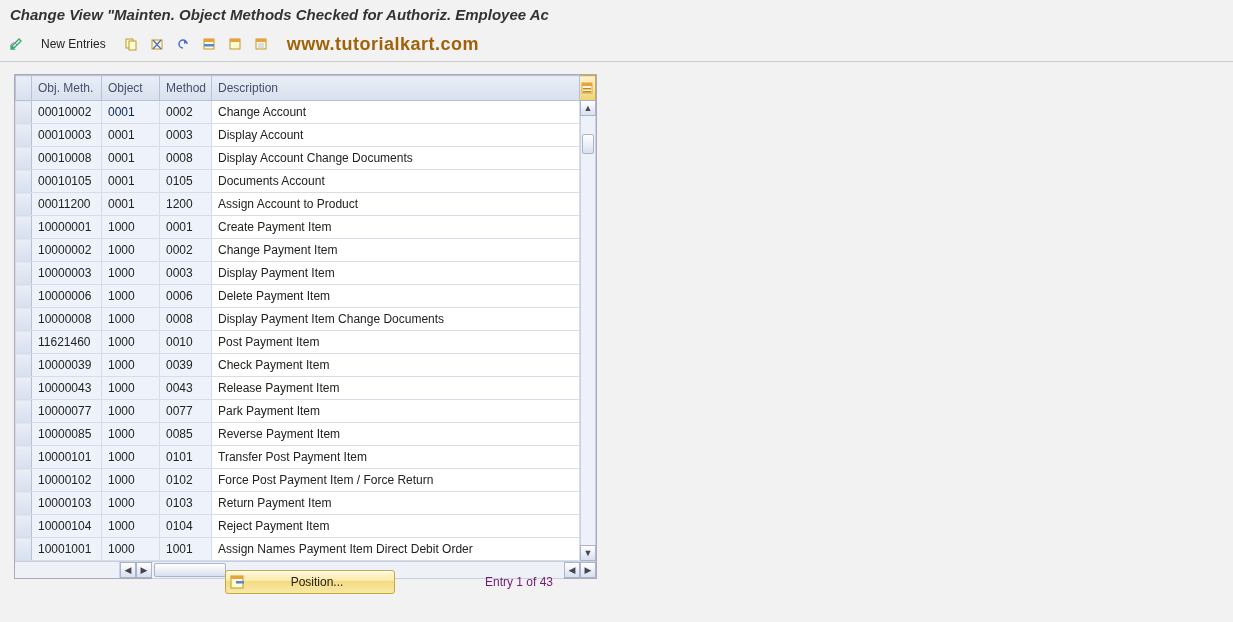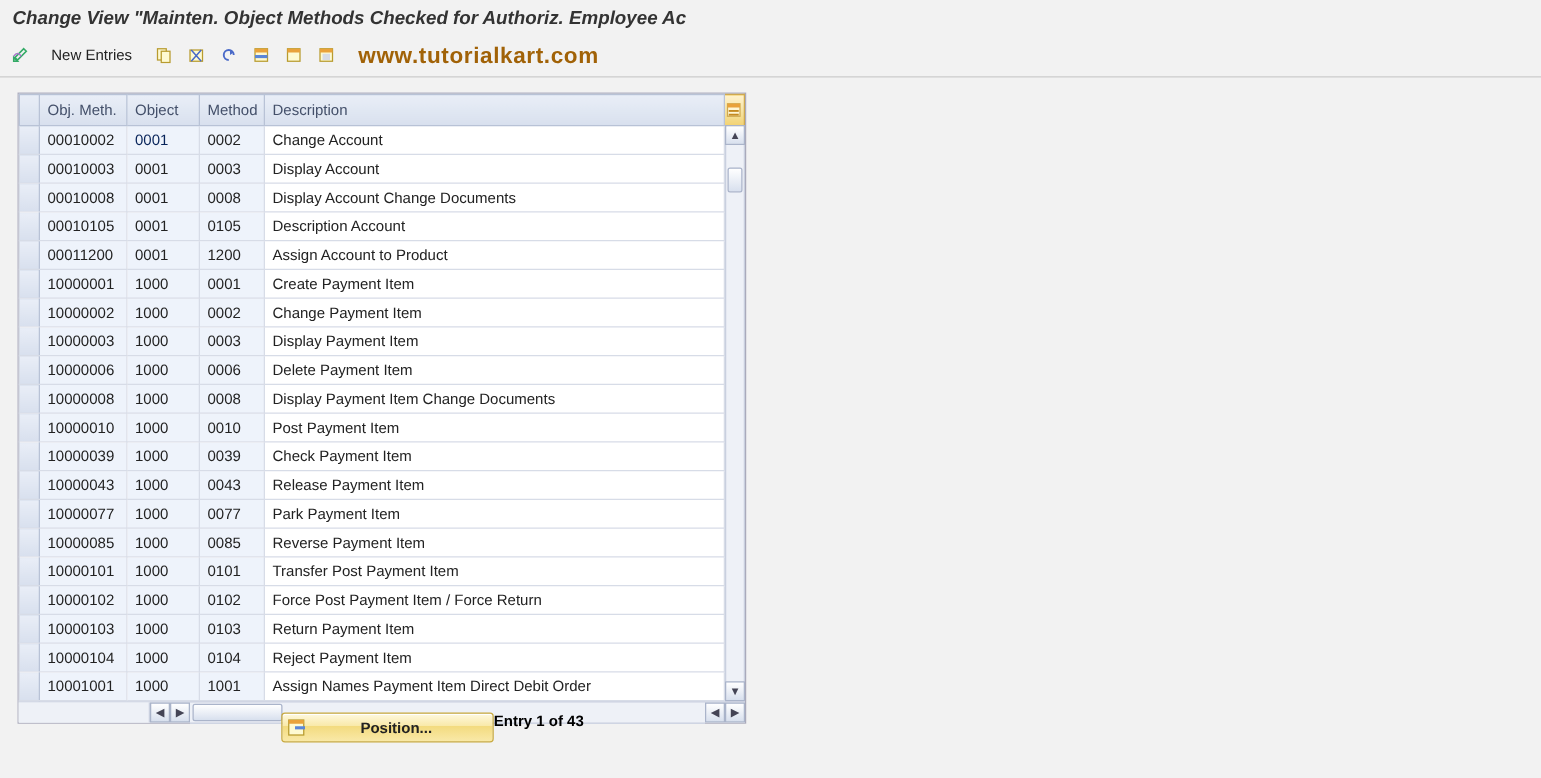--- a/index.html
+++ b/index.html
@@ -165,40 +165,41 @@
     position:absolute; left:2px; top:1px; bottom:1px; width:70px;
     background: linear-gradient(#fff,#d8e0ee);
     border:1px solid #aab4ca;
     border-radius:2px;
   }
   .footer-area {
     position: absolute;
     left: 225px;
     top: 570px;
     display:flex;
-    font-weight: bold;
+    align-items:center;
+    gap: 90px;
   }
   .position-btn {
     display:inline-flex;
     align-items:center;
     height: 22px;
     border: 1px solid #c8a93e;
     background: linear-gradient(#fff9df,#f9e9a8 45%,#f3db7f 46%,#f9e9a8);
     border-radius: 3px;
     padding: 0 14px 0 4px;
     gap: 8px;
     box-shadow: 0 1px 0 #fff inset;
     width: 150px;
     justify-content: flex-start;
   }
   .position-btn .picon {
     width:16px;height:16px;display:inline-flex;align-items:center;justify-content:center;
   }
   .position-btn .plabel { flex:1; text-align:center; }
-  .entry-status { color:#000000; }
+  .entry-status { color:#701a75; }
   svg { display:block; }
 </style>
 </head>
 <body>
 
 <div class="title-bar">Change View "Mainten. Object Methods Checked for Authoriz. Employee Ac</div>
 
 <div class="toolbar">
   <span class="tool-btn">
     <svg width="14" height="14" viewBox="0 0 14 14">
@@ -302,21 +303,21 @@
               <td class="key-cell">0001</td>
               <td class="key-cell">0008</td>
               <td>Display Account Change Documents</td>
               <td style="background: rgb(238, 241, 247); border-left: 1px solid rgb(201, 208, 223);"></td>
             </tr>
             <tr>
               <td class="rowsel"></td>
               <td class="key-cell">00010105</td>
               <td class="key-cell">0001</td>
               <td class="key-cell">0105</td>
-              <td>Description Account</td>
+              <td>Documents Account</td>
               <td style="background: rgb(238, 241, 247); border-left: 1px solid rgb(201, 208, 223);"></td>
             </tr>
             <tr>
               <td class="rowsel"></td>
               <td class="key-cell">00011200</td>
               <td class="key-cell">0001</td>
               <td class="key-cell">1200</td>
               <td>Assign Account to Product</td>
               <td style="background: rgb(238, 241, 247); border-left: 1px solid rgb(201, 208, 223);"></td>
             </tr>
@@ -355,21 +356,21 @@
             <tr>
               <td class="rowsel"></td>
               <td class="key-cell">10000008</td>
               <td class="key-cell">1000</td>
               <td class="key-cell">0008</td>
               <td>Display Payment Item Change Documents</td>
               <td style="background: rgb(238, 241, 247); border-left: 1px solid rgb(201, 208, 223);"></td>
             </tr>
             <tr>
               <td class="rowsel"></td>
-              <td class="key-cell">10000010</td>
+              <td class="key-cell">11621460</td>
               <td class="key-cell">1000</td>
               <td class="key-cell">0010</td>
               <td>Post Payment Item</td>
               <td style="background: rgb(238, 241, 247); border-left: 1px solid rgb(201, 208, 223);"></td>
             </tr>
             <tr>
               <td class="rowsel"></td>
               <td class="key-cell">10000039</td>
               <td class="key-cell">1000</td>
               <td class="key-cell">0039</td>

